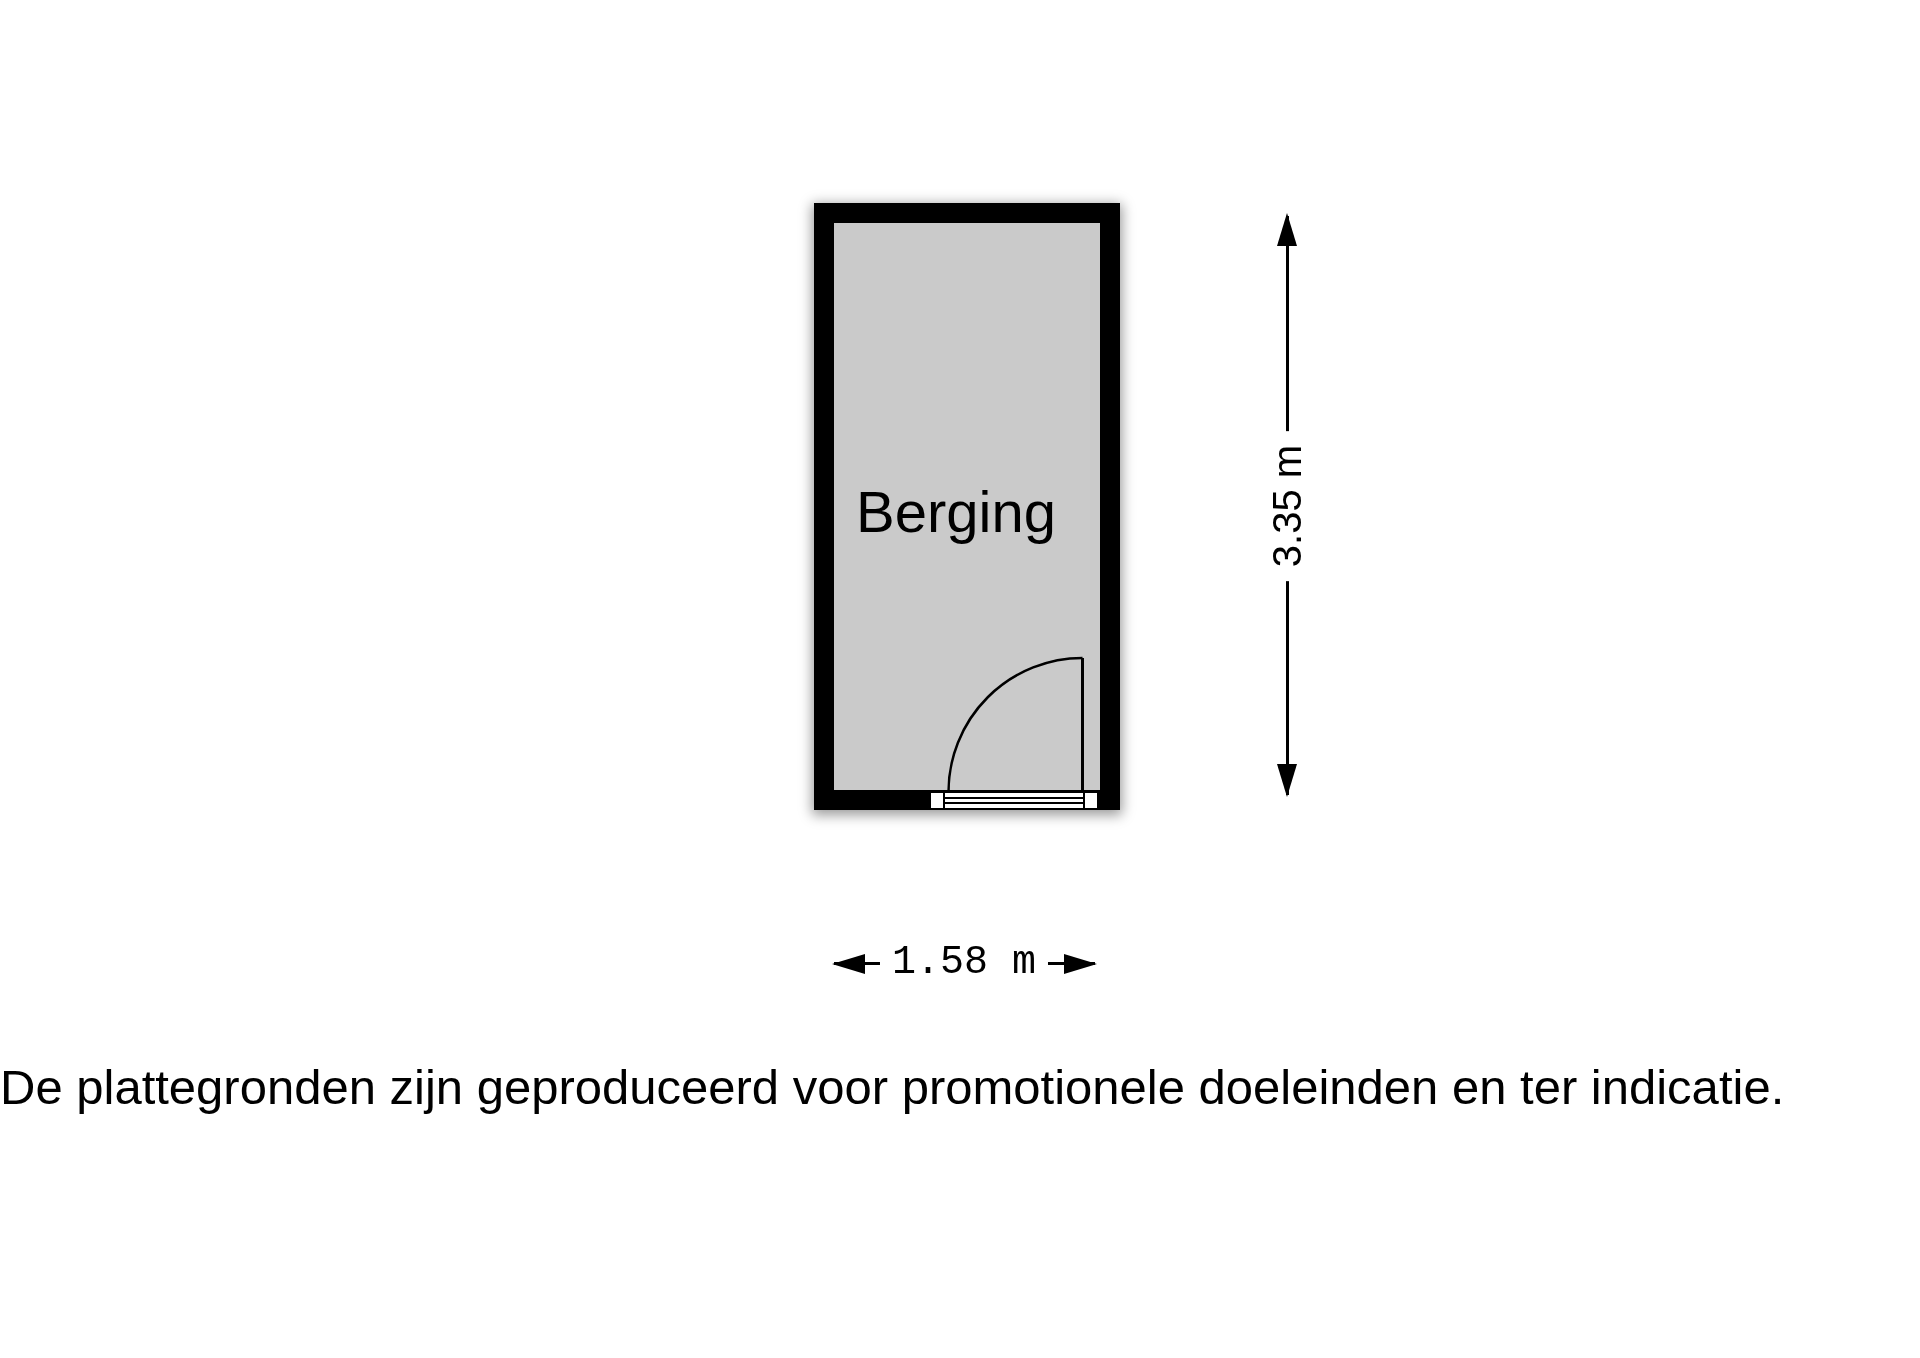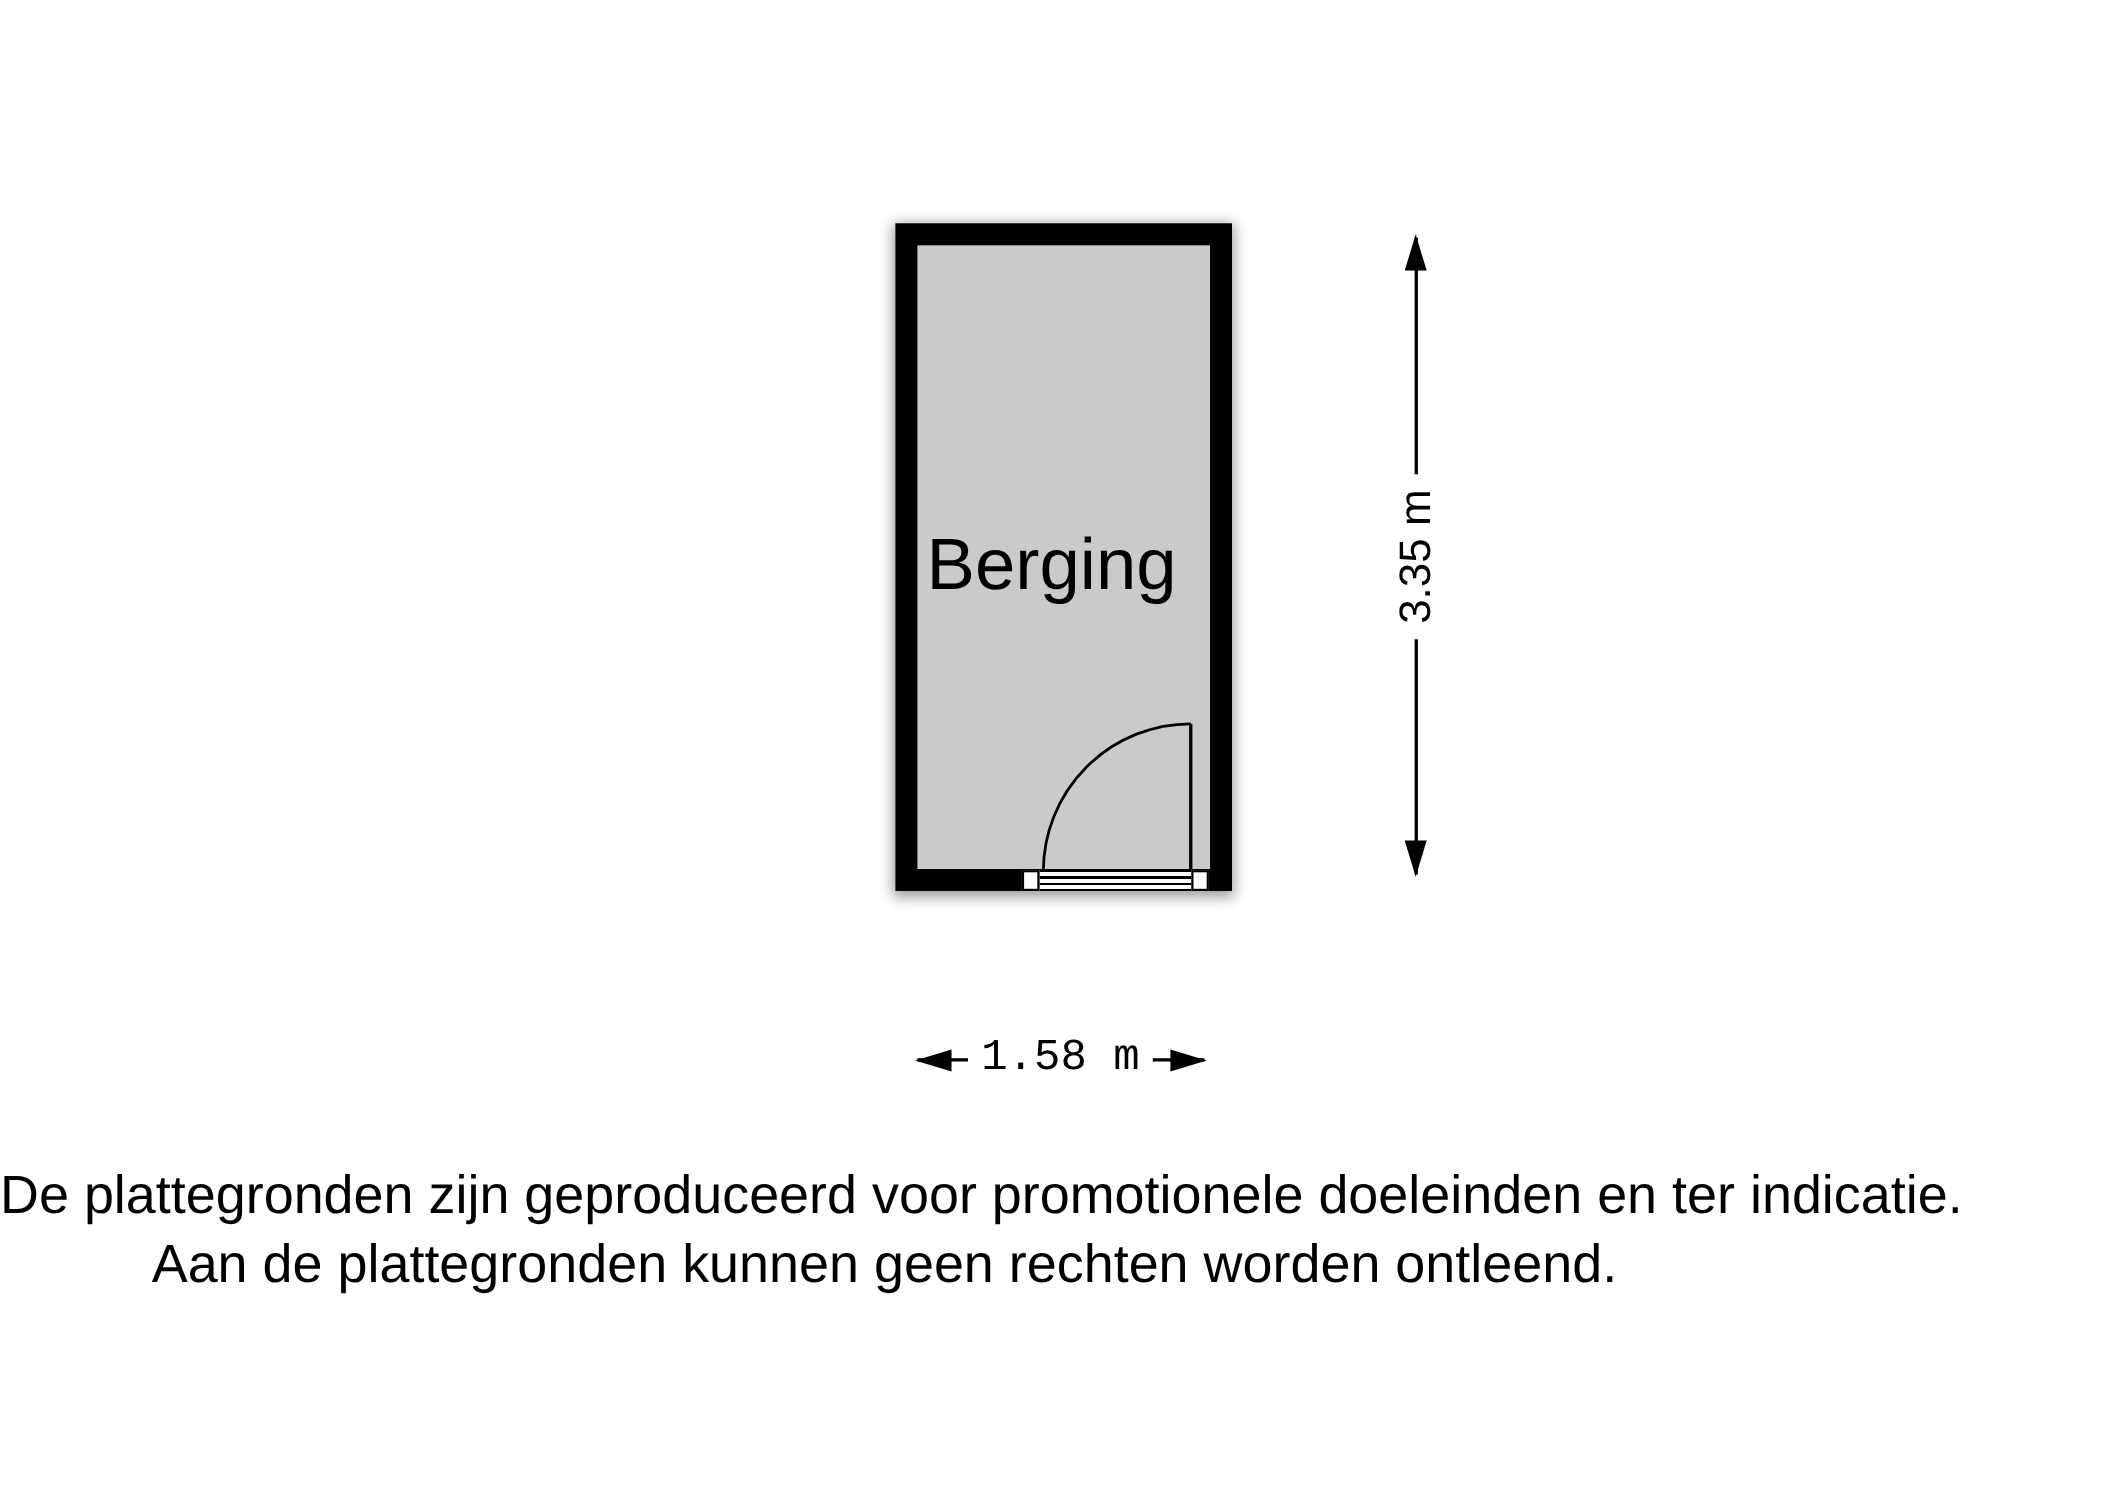--- a/index.html
+++ b/index.html
@@ -20,21 +20,21 @@
     width: 306px; height: 607px;
     border: 20px solid #000000;
     background: #cacaca;
     box-shadow: 0 3px 12px 2px rgba(0,0,0,0.40);
   }
   .room-label {
     position: absolute;
     left: 814px; top: 483px;
     width: 284px;
     text-align: center;
-    font-size: 66px;
+    font-size: 58px;
     line-height: 58px;
     color: #000000;
     white-space: nowrap;
   }
 
   
   .door-svg {
     position: absolute; left: 0; top: 0;
     width: 1920px; height: 1358px;
     pointer-events: none;
@@ -142,16 +142,15 @@
 
   <div>
     <div class="dimline hline"></div>
     <div class="ah ah-left"></div>
     <div class="ah ah-right"></div>
     <div class="dim-label h-label">1.58 m</div>
   </div>
 
   <div class="disclaimer">
     <div>De plattegronden zijn geproduceerd voor promotionele doeleinden en ter indicatie.</div>
-    <div>Aan de plattegronden kunnen geen rechten worden ontleend.</div>
   </div>
 
 </div>
 
 </body></html>

